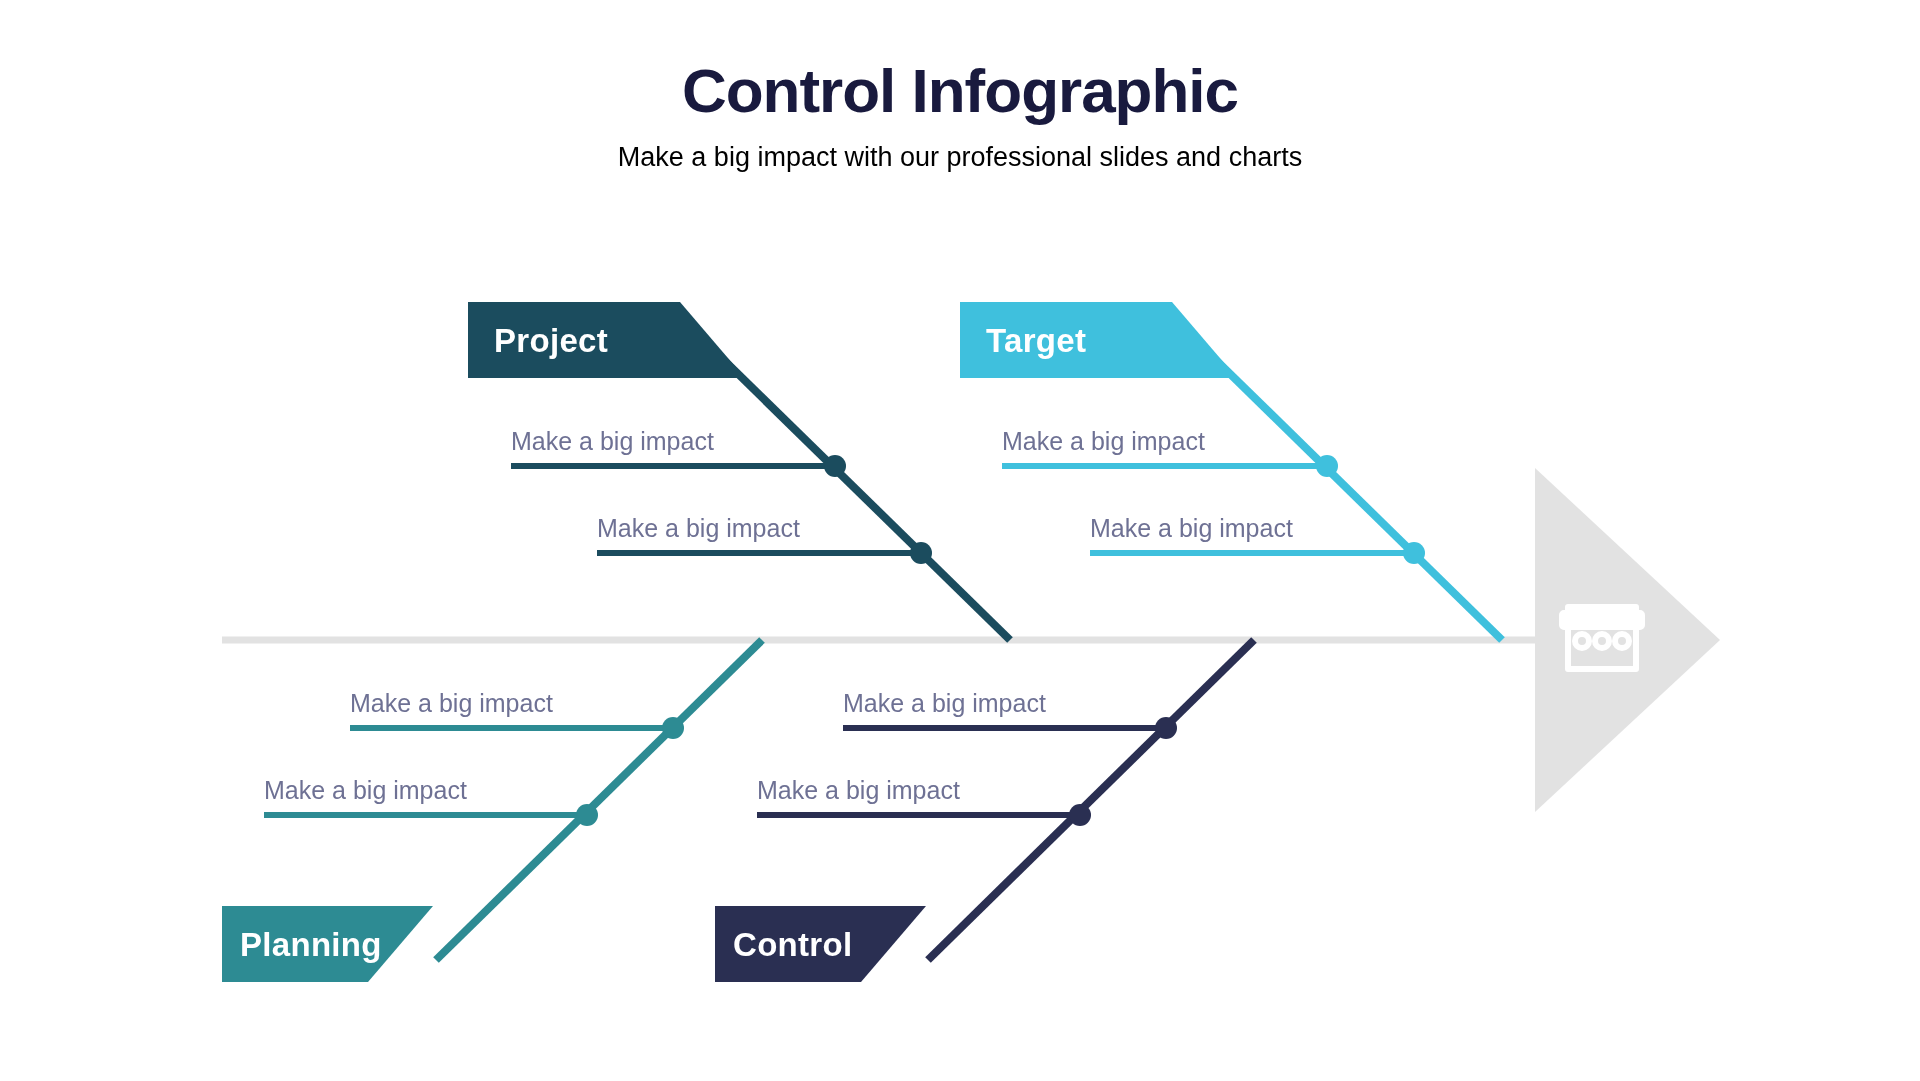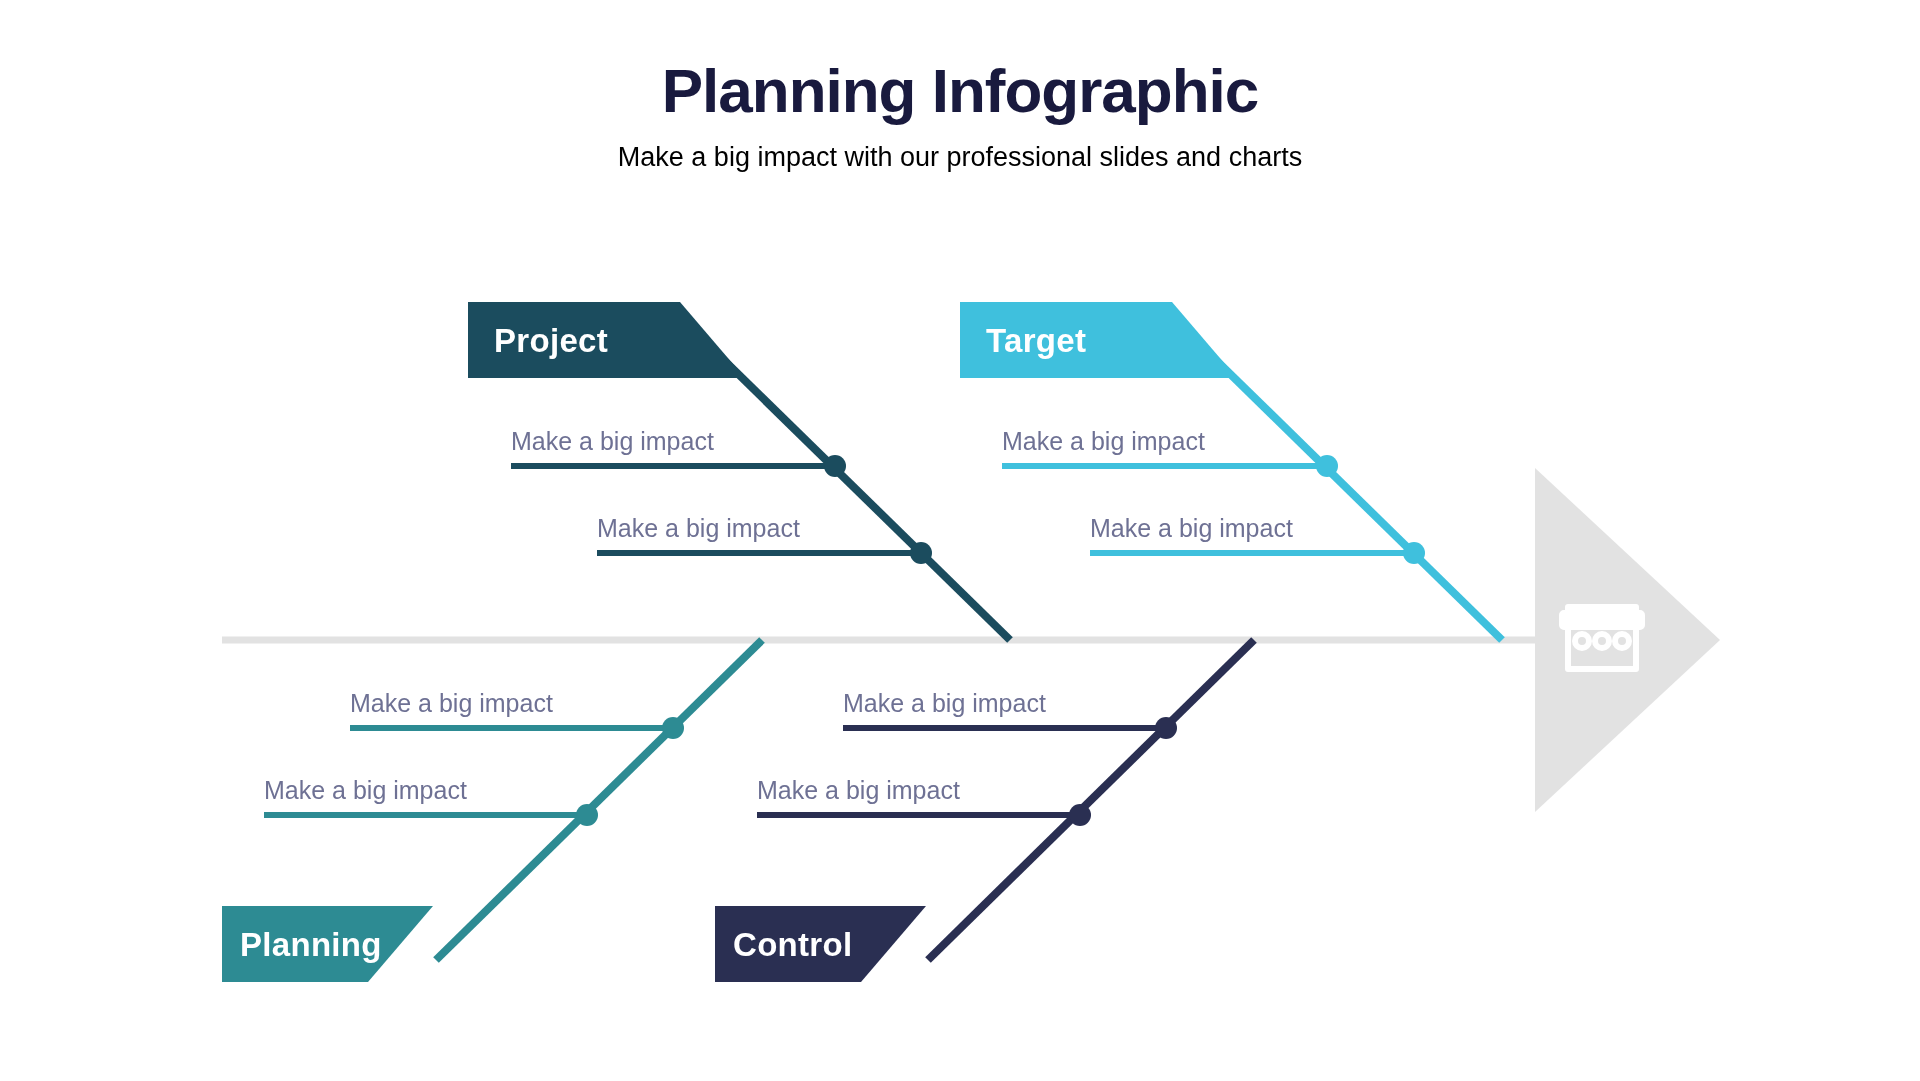--- a/index.html
+++ b/index.html
@@ -71,21 +71,21 @@
     font-weight: 400;
     fill: #6e7194;
   }
 </style>
 </head>
 <body>
 
 <div id="page">
 
   <div class="header">
-    <h1 class="title">Planning Infographic</h1>
+    <h1 class="title">Control Infographic</h1>
     <p class="subtitle">Make a big impact with our professional slides and charts</p>
   </div>
 
   <div class="diagram-wrap">
     <svg class="fishbone" viewBox="0 0 1920 1081" xmlns="http://www.w3.org/2000/svg">
 
       <line x1="222" y1="640" x2="1560" y2="640" stroke="#e2e2e2" stroke-width="7"></line>
 
       <polygon points="1535,468 1720,640 1535,812" fill="#e2e2e2"></polygon>
 

